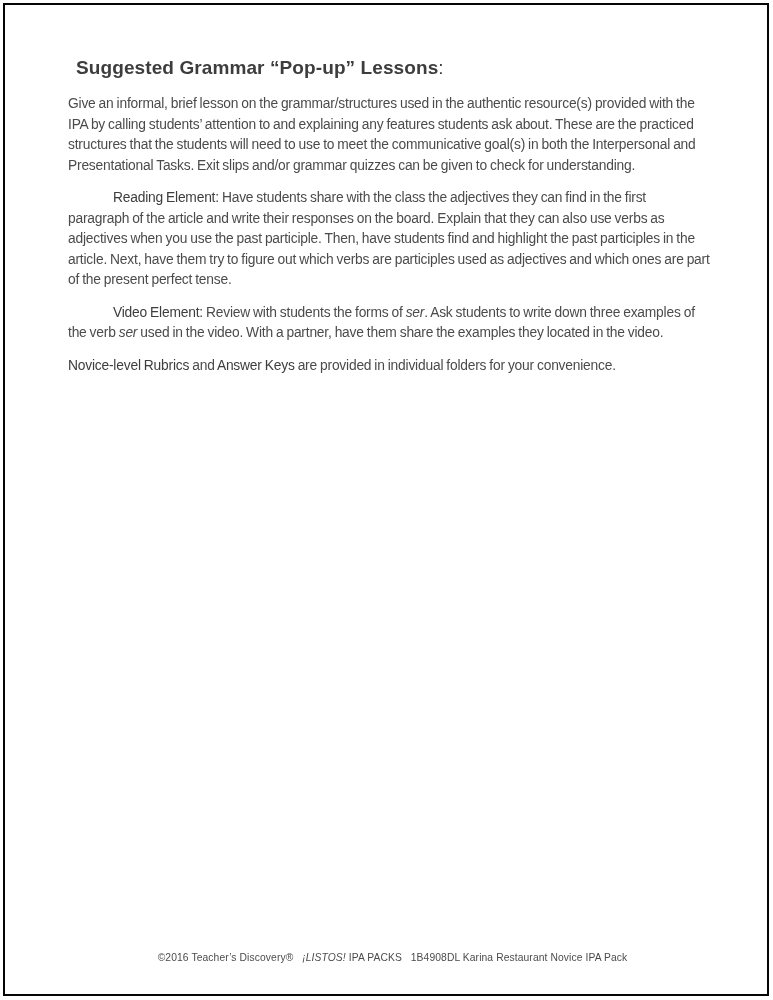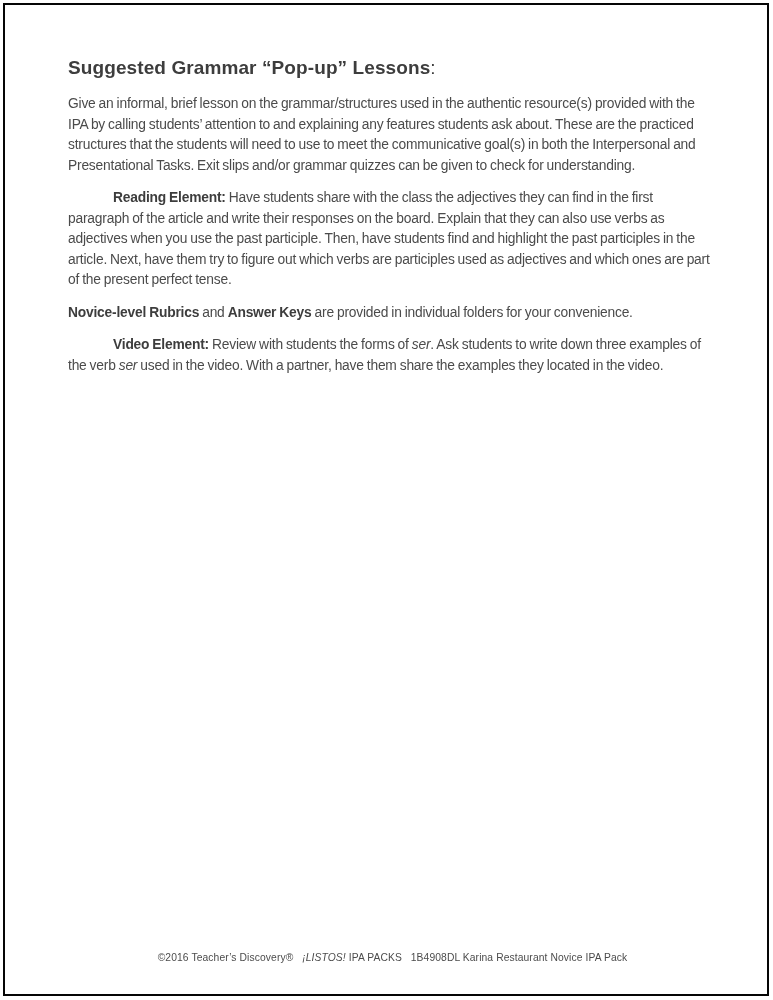--- a/index.html
+++ b/index.html
@@ -18,38 +18,38 @@
     border: 2px solid #050505;
     pointer-events: none;
   }
   .content {
     position: absolute;
     left: 68px;
     top: 55px;
     width: 642px;
   }
   h1.heading {
-    margin: 0 0 13px 0;
+    margin: 0 0 13px 8px;
     font-size: 19px;
     line-height: 26px;
     font-weight: normal;
     color: #3c3c3c;
     letter-spacing: 0.1px;
   }
   h1.heading .b { font-weight: bold; }
   .para {
     margin: 12px 0 11px 0;
     font-size: 13.8px;
     line-height: 20.5px;
     color: #4b4b4b;
     letter-spacing: -0.2px;
     word-spacing: -0.6px;
   }
   .para.indent { text-indent: 45px; }
-  .b { font-weight: bold; color: #3d3d3d; }
+  .b { font-weight: normal; color: #3d3d3d; }
   .i { font-style: italic; }
   .footer {
     position: absolute;
     left: 12px;
     right: 0;
     top: 951px;
     text-align: center;
     font-size: 10.3px;
     line-height: 14px;
     color: #4c4c4c;
@@ -62,19 +62,19 @@
 
 <div class="page">
   <div class="page-border"></div>
 
   <div class="content">
     <h1 class="heading"><span class="b ">Suggested Grammar “Pop-up” Lessons</span><span class="">:</span></h1>
 
     <div id="paragraphs">
         <p class="para"><span class="">Give an informal, brief lesson on the grammar/structures used in the authentic resource(s) provided with the IPA by calling students’ attention to and explaining any features students ask about. These are the practiced structures that the students will need to use to meet the communicative goal(s) in both the Interpersonal and Presentational Tasks. Exit slips and/or grammar quizzes can be given to check for understanding.</span></p>
         <p class="para indent"><span class="b ">Reading Element:</span><span class=""> Have students share with the class the adjectives they can find in the first paragraph of the article and write their responses on the board. Explain that they can also use verbs as adjectives when you use the past participle. Then, have students find and highlight the past participles in the article. Next, have them try to figure out which verbs are participles used as adjectives and which ones are part of the present perfect tense.</span></p>
+        <p class="para indent"><span class="b ">Video Element:</span><span class=""> Review with students the forms of </span><span class="i">ser</span><span class="">. Ask students to write down three examples of the verb </span><span class="i">ser</span><span class=""> used in the video. With a partner, have them share the examples they located in the video.</span></p>
         <p class="para"><span class="b ">Novice-level Rubrics</span><span class=""> and </span><span class="b ">Answer Keys</span><span class=""> are provided in individual folders for your convenience.</span></p>
-        <p class="para indent"><span class="b ">Video Element:</span><span class=""> Review with students the forms of </span><span class="i">ser</span><span class="">. Ask students to write down three examples of the verb </span><span class="i">ser</span><span class=""> used in the video. With a partner, have them share the examples they located in the video.</span></p>
       </div>
   </div>
 
   <div class="footer"><span class="">©2016 Teacher’s Discovery®   </span><span class="i">¡LISTOS!</span><span class=""> IPA PACKS   1B4908DL Karina Restaurant Novice IPA Pack</span></div>
 </div>
 
 </body></html>

